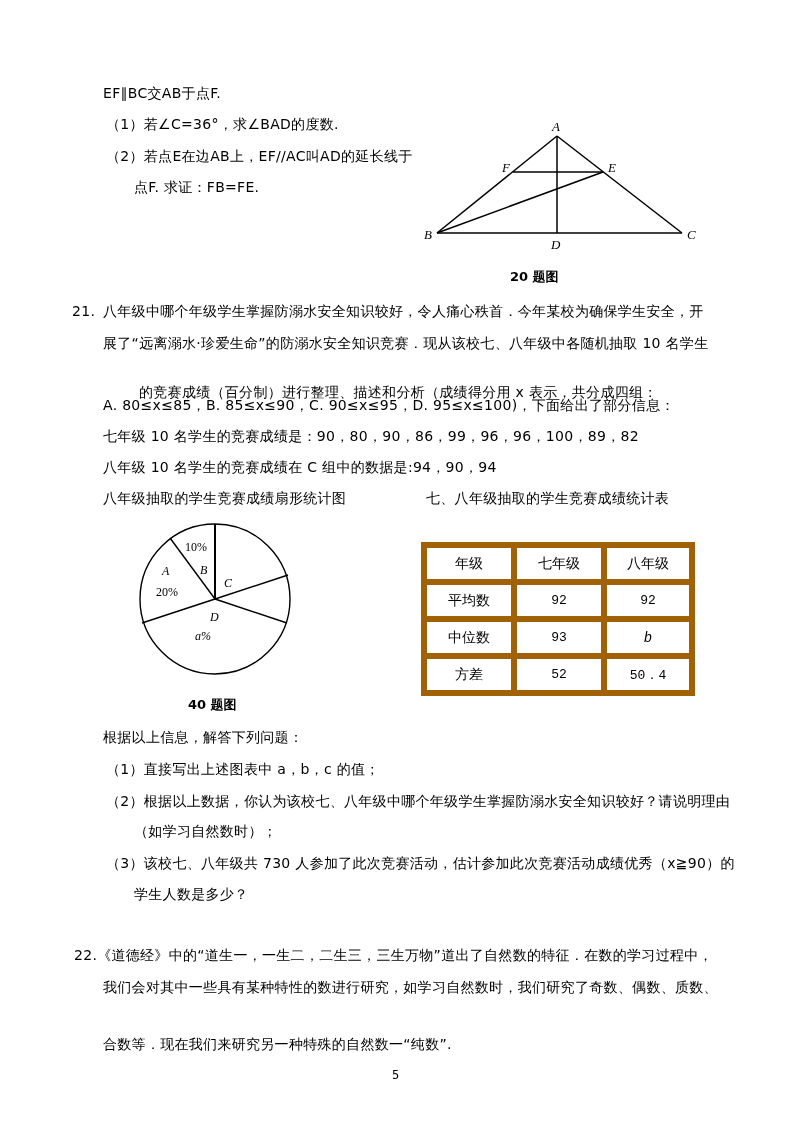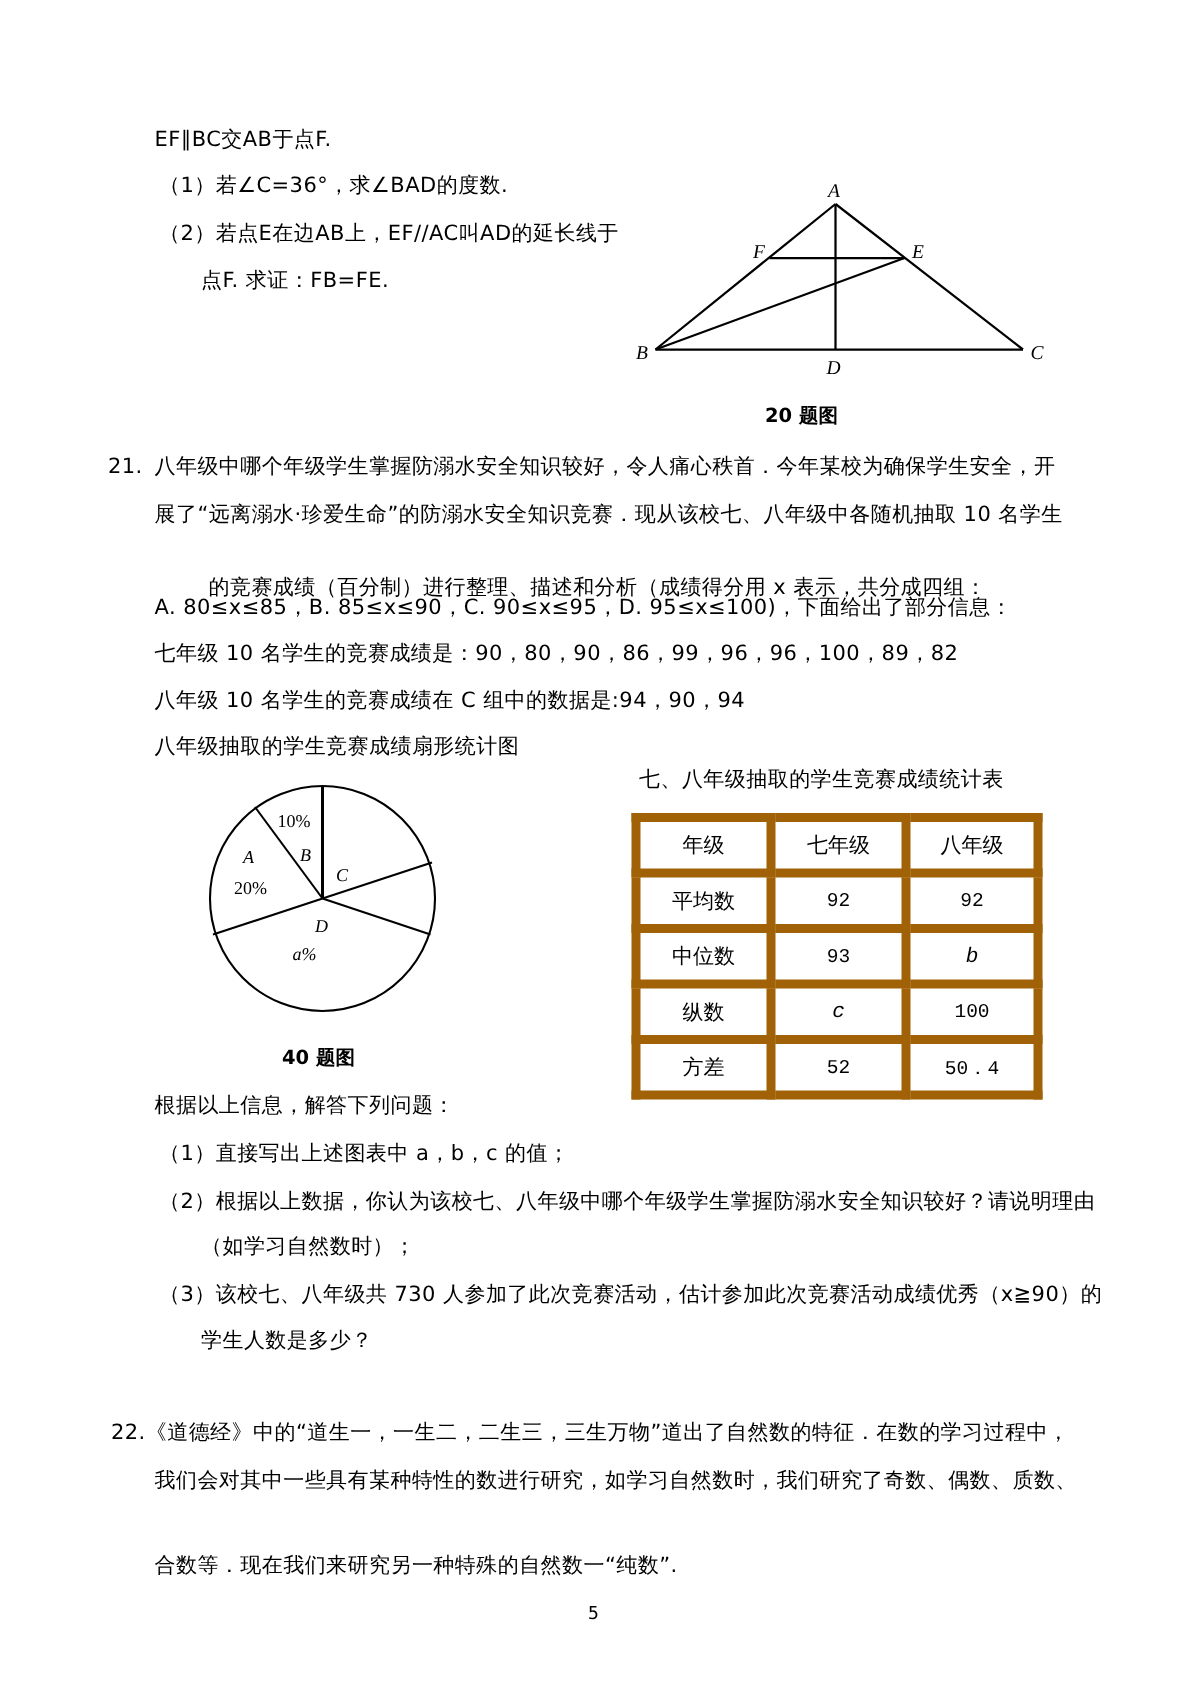--- a/index.html
+++ b/index.html
@@ -57,21 +57,21 @@
 
 <div class="line" style="left:72px; top:302px;">21.</div>
 <div class="line" style="left:103px; top:302px;">八年级中哪个年级学生掌握防溺水安全知识较好，令人痛心秩首．今年某校为确保学生安全，开</div>
 <div class="line" style="left:103px; top:334px;">展了“远离溺水·珍爱生命”的防溺水安全知识竞赛．现从该校七、八年级中各随机抽取 10 名学生</div>
 <div class="line" style="left:103px; top:383px;margin-left:36px;">的竞赛成绩（百分制）进行整理、描述和分析（成绩得分用 x 表示，共分成四组：</div>
 <div class="line" style="left:103px; top:396px;">A. 80≤x≤85，B. 85≤x≤90，C. 90≤x≤95，D. 95≤x≤100)，下面给出了部分信息：</div>
 <div class="line" style="left:103px; top:427px;">七年级 10 名学生的竞赛成绩是：90，80，90，86，99，96，96，100，89，82</div>
 <div class="line" style="left:103px; top:458px;">八年级 10 名学生的竞赛成绩在 C 组中的数据是:94，90，94</div>
 
 <div class="line" style="left:103px; top:489px;">八年级抽取的学生竞赛成绩扇形统计图</div>
-<div class="line" style="left:426px; top:489px;margin-top:22px;">七、八年级抽取的学生竞赛成绩统计表</div>
+<div class="line" style="left:426px; top:489px;">七、八年级抽取的学生竞赛成绩统计表</div>
 
 <svg style="position:absolute; left:0; top:510px;" width="400" height="180">
   <g transform="translate(0,-510)" stroke="#000" stroke-width="1.4" fill="none">
     <circle cx="215" cy="599" r="75"></circle>
     <line x1="215" y1="599" x2="215" y2="524" stroke-width="2"></line>
     <line x1="215" y1="599" x2="170" y2="538"></line>
     <line x1="215" y1="599" x2="142" y2="623"></line>
     <line x1="215" y1="599" x2="288" y2="575"></line>
     <line x1="215" y1="599" x2="287" y2="623"></line>
   </g>
@@ -98,25 +98,20 @@
     <td class="c0">平均数</td>
     <td class="c1 num">92</td>
     <td class="c2 num">92</td>
   </tr>
   <tr>
     <td class="c0">中位数</td>
     <td class="c1 num">93</td>
     <td class="c2 it">b</td>
   </tr>
   <tr>
-    <td class="c0">纵数</td>
-    <td class="c1 it">c</td>
-    <td class="c2 num">100</td>
-  </tr>
-  <tr>
     <td class="c0">方差</td>
     <td class="c1 num">52</td>
     <td class="c2 num">50．4</td>
   </tr>
 </tbody>
   </table>
 
 <div class="line" style="left:103px; top:728px;">根据以上信息，解答下列问题：</div>
 <div class="line" style="left:106px; top:760px;">（1）直接写出上述图表中 a，b，c 的值；</div>
 <div class="line" style="left:106px; top:792px;">（2）根据以上数据，你认为该校七、八年级中哪个年级学生掌握防溺水安全知识较好？请说明理由</div>

